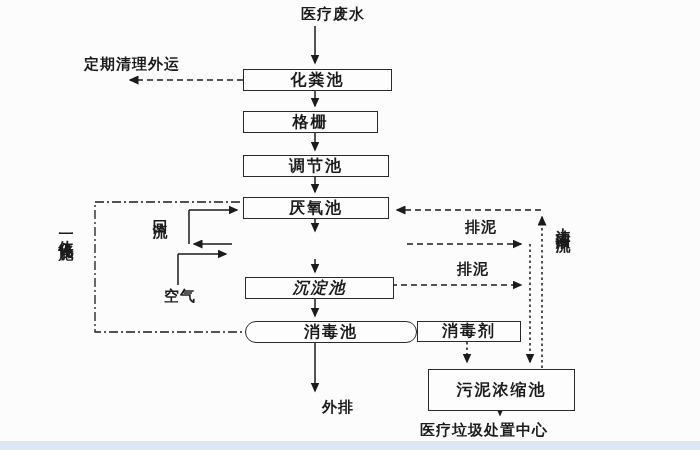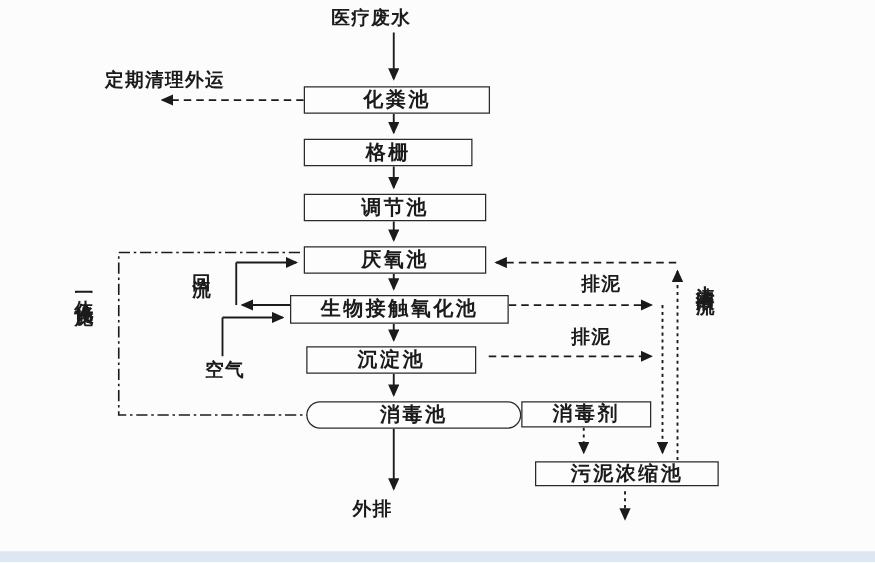--- a/index.html
+++ b/index.html
@@ -10,21 +10,21 @@
   }
   #connectors{position:absolute;left:0;top:0;width:700px;height:450px;}
   .node{
     position:absolute;box-sizing:border-box;border:1.7px solid #2a2a2a;background:#fdfdfd;
     display:flex;align-items:center;justify-content:center;
     font-size:16px;font-weight:600;letter-spacing:2px;white-space:nowrap;
   }
   .lbl{
     position:absolute;font-size:15px;font-weight:600;letter-spacing:1px;white-space:nowrap;
   }
-  .lbl.center{text-align:left;}
+  .lbl.center{text-align:right;}
   .vlbl{
     position:absolute;font-size:15px;font-weight:600;
     writing-mode:vertical-rl;text-orientation:upright;letter-spacing:2px;white-space:nowrap;
   }
   #bottom-strip{position:absolute;left:0;top:441px;width:700px;height:9px;}
 </style>
 </head>
 <body>
 
 <div id="stage" style="background: rgb(252, 252, 252);">
@@ -69,30 +69,30 @@
       <path d="M500,393 L500,415" marker-end="url(#ah)"></path>
     </g>
 
     <path d="M240,202 L95,202 L95,332 L246,332" stroke="#1b1b1b" stroke-width="1.3" fill="none" stroke-dasharray="9,3,2,3"></path>
   </svg>
 
   <div class="node" style="left:243px;top:69px;width:149px;height:22px;">化粪池</div>
   <div class="node" style="left:243px;top:111px;width:135px;height:22px;">格栅</div>
   <div class="node" style="left:243px;top:197px;width:146px;height:22px;">厌氧池</div>
   <div class="node" style="left:243px;top:155px;width:146px;height:22px;">调节池</div>
-  <div class="node" style="left:232px;top:236px;width:175px;height:23px;">生物接触氧化池</div>
-  <div class="node" style="left:245px;top:277px;width:136px;height:22px;">沉淀池</div>
+  <div class="node" style="left:245px;top:277px;width:149px;height:22px;font-style:italic;">沉淀池</div>
   <div class="node" style="left:245px;top:321px;width:172px;height:22px;border-radius:11px;">消毒池</div>
   <div class="node" style="left:417px;top:321px;width:104px;height:21px;">消毒剂</div>
-  <div class="node" style="left:428px;top:369px;width:147px;height:20px;">污泥浓缩池</div>
+  <div class="node" style="left:428px;top:369px;width:147px;height:42px;">污泥浓缩池</div>
 
   <div class="lbl center" style="left:265px;top:5px;width:100px;">医疗废水</div>
   <div class="lbl" style="left:84px;top:55px;">定期清理外运</div>
   <div class="vlbl" style="left:150px;top:208px;height:42px;">回流</div>
   <div class="lbl" style="left:164px;top:287px;">空气</div>
   <div class="lbl" style="left:465px;top:218px;">排泥</div>
   <div class="lbl" style="left:457px;top:260px;">排泥</div>
   <div class="vlbl" style="left:553px;top:216px;height:92px;">上清液回流</div>
   <div class="vlbl" style="left:56px;top:226px;height:90px;">一体化设施</div>
-  <div class="lbl center" style="left:282px;top:398px;width:50px;">外排</div>
+  <div class="lbl center" style="left:304px;top:398px;width:50px;">外排</div>
+  <div class="lbl" style="left:420px;top:421px;">医疗垃圾处置中心</div>
 
   <div id="bottom-strip" style="background: rgb(220, 231, 242);"></div>
 </div>
 
 </body></html>

